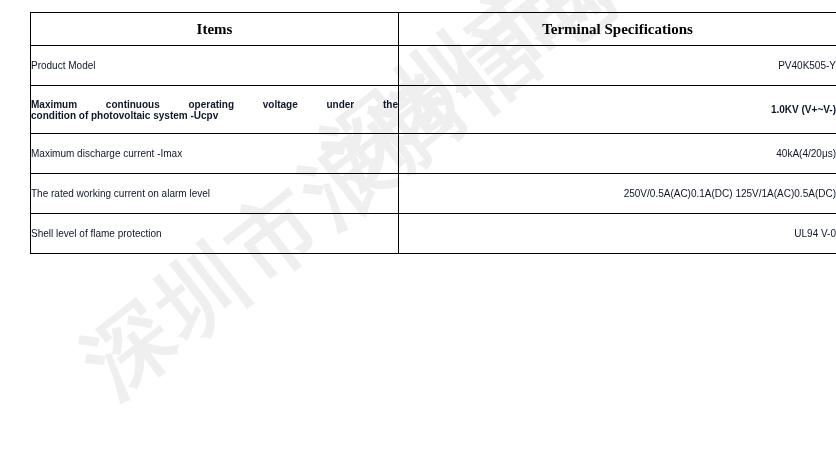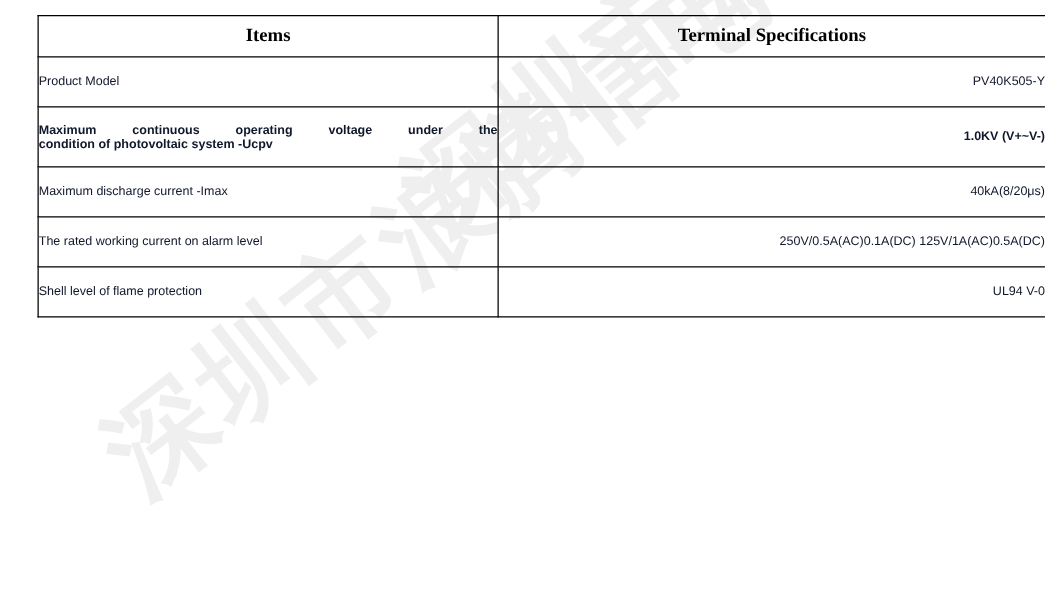--- a/index.html
+++ b/index.html
@@ -124,21 +124,21 @@
         </tr>
         <tr class="tall">
           <td class="cell item">
             <span class="justify-line">Maximum  continuous  operating  voltage  under  the</span>
             <span class="plain-line">condition of photovoltaic system -Ucpv</span>
           </td>
           <td class="cell value">1.0KV (V+~V-)</td>
         </tr>
         <tr>
           <td class="cell item">Maximum discharge current -Imax</td>
-          <td class="cell value">40kA(8/20μs)</td>
+          <td class="cell value">40kA(4/20μs)</td>
         </tr>
         <tr>
           <td class="cell item">The rated working current on alarm level</td>
           <td class="cell value">250V/0.5A(AC)0.1A(DC) 125V/1A(AC)0.5A(DC)</td>
         </tr>
         <tr>
           <td class="cell item">Shell level of flame protection</td>
           <td class="cell value">UL94 V-0</td>
         </tr>
       </tbody>

